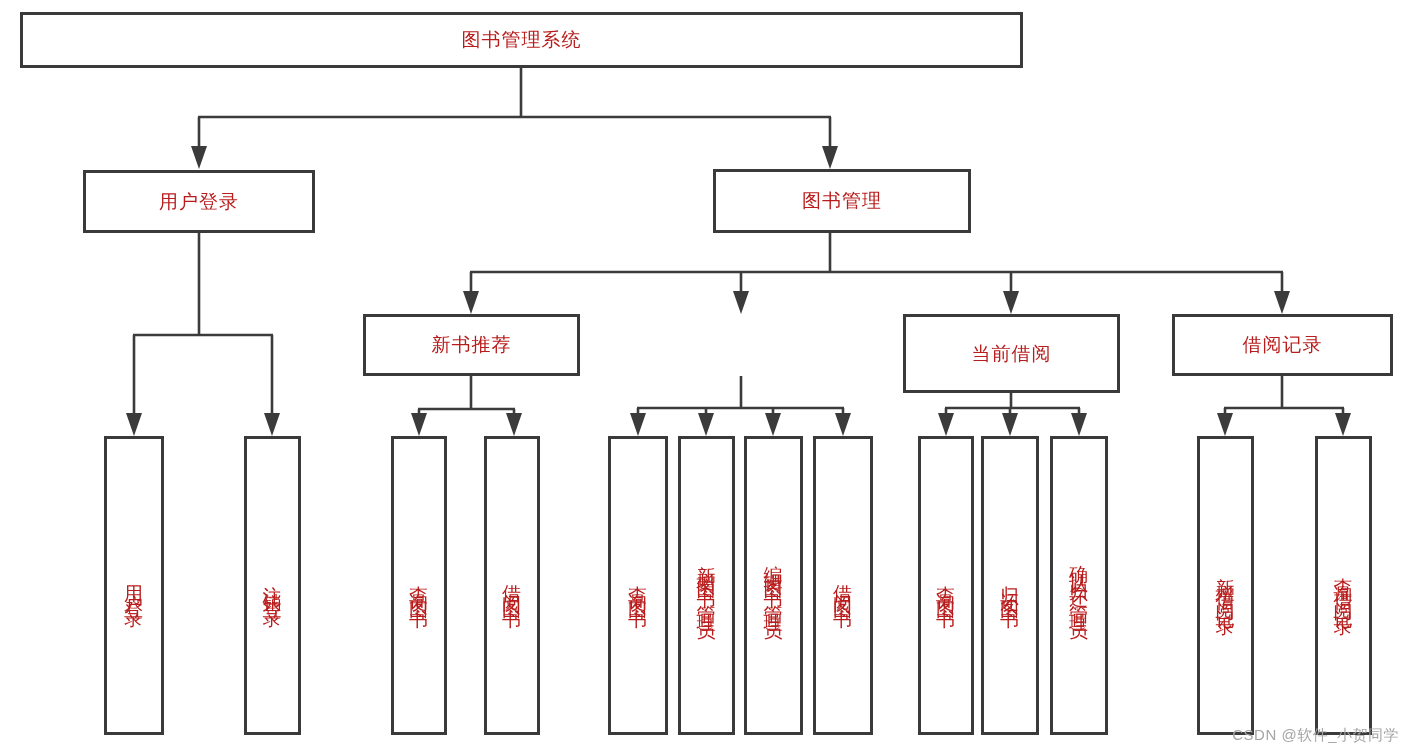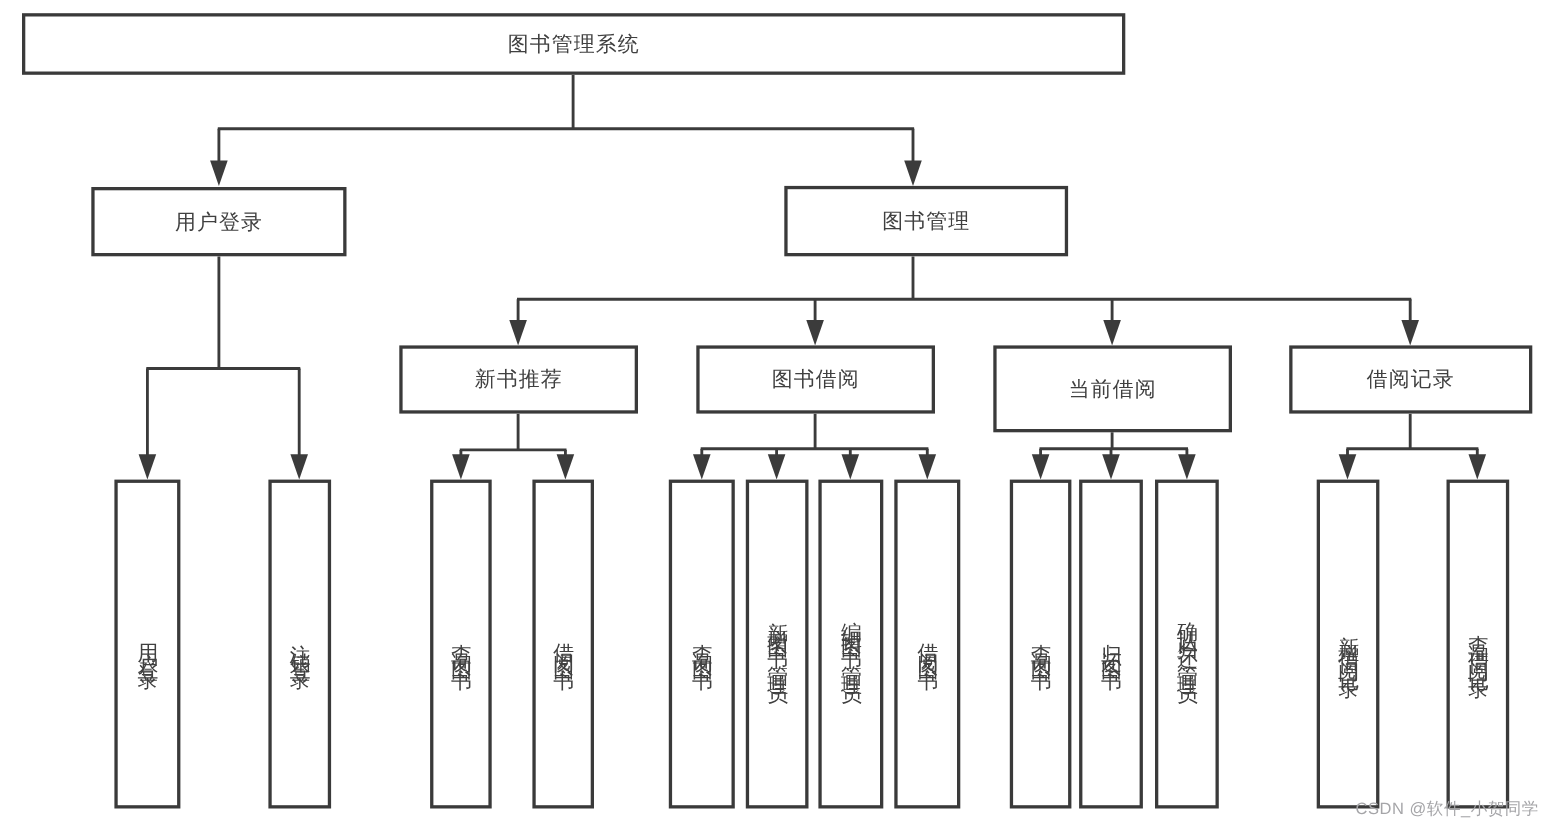--- a/index.html
+++ b/index.html
@@ -14,21 +14,21 @@
   .wires line{stroke:#3b3b3b;stroke-width:2.6;}
   .wires polygon{fill:#3b3b3b;}
   .box{
     position:absolute;
     box-sizing:border-box;
     background:#ffffff;
     border:3px solid #3a3a3a;
     display:flex;
     align-items:center;
     justify-content:center;
-    color:#404040;
+    color:#b91c1c;
   }
   .hlabel{
     font-size:19px;
     letter-spacing:1px;
     font-weight:500;
     white-space:nowrap;
   }
   .leaf .vlabel{
     writing-mode:vertical-rl;
     font-size:19px;
@@ -134,23 +134,20 @@
   <div class="box" style="left:83px;top:170px;width:232px;height:63px;">
     <span class="hlabel">用户登录</span>
   </div>
   <div class="box" style="left:713px;top:169px;width:258px;height:64px;">
     <span class="hlabel">图书管理</span>
   </div>
 
   <div class="box" style="left:363px;top:314px;width:217px;height:62px;">
     <span class="hlabel">新书推荐</span>
   </div>
-  <div class="box" style="left:633px;top:314px;width:217px;height:62px;">
-    <span class="hlabel">图书借阅</span>
-  </div>
   <div class="box" style="left:903px;top:314px;width:217px;height:79px;">
     <span class="hlabel">当前借阅</span>
   </div>
   <div class="box" style="left:1172px;top:314px;width:221px;height:62px;">
     <span class="hlabel">借阅记录</span>
   </div>
 
   <div class="box leaf" style="left:104px;top:436px;width:60px;height:299px;">
     <span class="vlabel">用户登录</span>
   </div>

